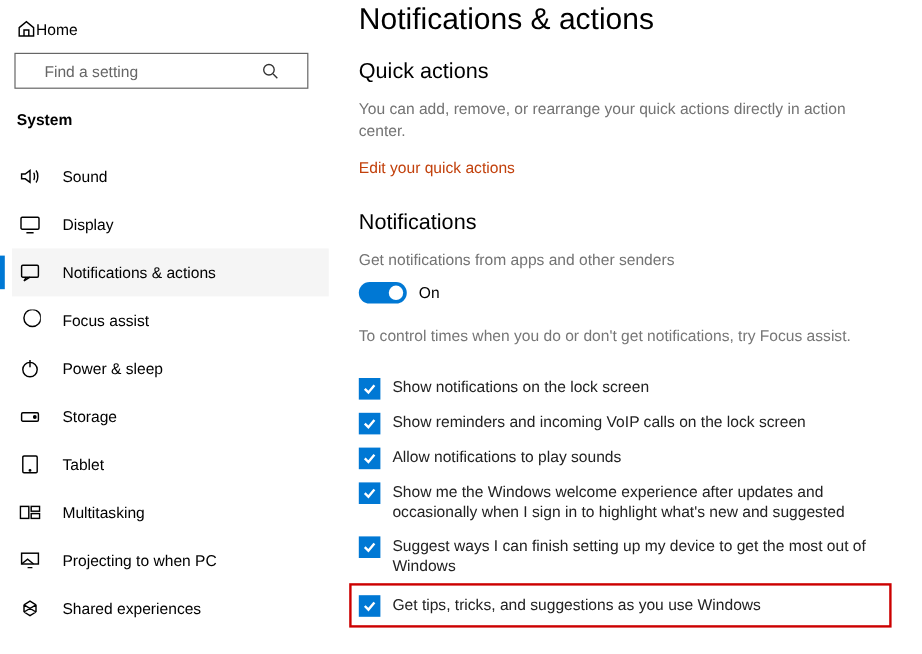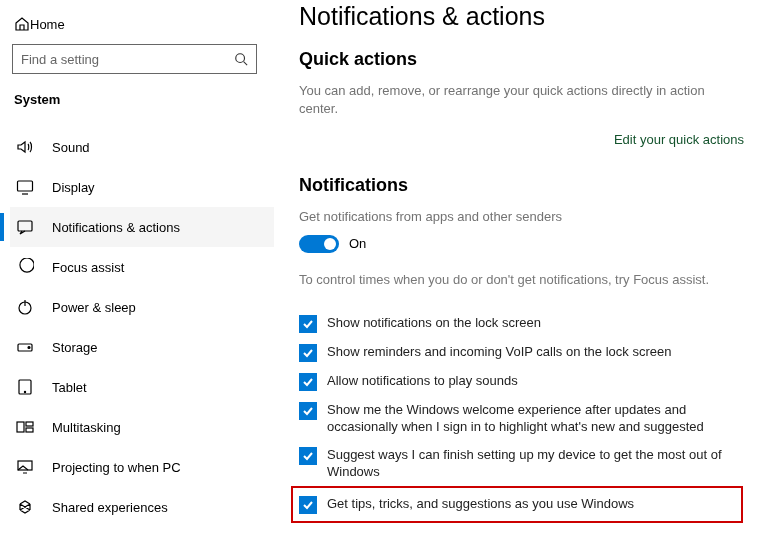--- a/index.html
+++ b/index.html
@@ -28,21 +28,21 @@
   .home-row span.label { font-size: 13px; }
   .search-wrap {
     margin: 0 14px 14px 2px;
   }
   .search-box {
     display: flex;
     align-items: center;
     justify-content: space-between;
     border: 1px solid #666;
     height: 30px;
-    padding: 0 8px;
+    padding: 0 24px;
     width: 245px;
   }
   .search-box input {
     border: none;
     outline: none;
     font-size: 13px;
     width: 200px;
     color: #555;
     background: transparent;
   }
@@ -82,36 +82,35 @@
     flex: 1;
     padding: 2px 24px 0 24px;
     position: relative;
   }
   h1.page-title {
     font-weight: 400;
     font-size: 25px;
     margin-bottom: 18px;
   }
   h2.section-title {
-    font-weight: 700;
+    font-weight: 400;
     font-size: 18px;
     margin-bottom: 12px;
   }
   .body-text {
     font-size: 13px;
     color: #737373;
     line-height: 1.4;
     max-width: 420px;
     margin-bottom: 14px;
   }
   .link {
-    color: #14532d;
+    color: #c2410c;
     font-size: 13px;
     cursor: pointer;
-    text-align: right;
   }
   .muted {
     color: #777;
     font-size: 13px;
     line-height: 1.4;
     max-width: 420px;
   }
   .gap-lg { margin-bottom: 28px; }
   .toggle-row {
     display: flex;

